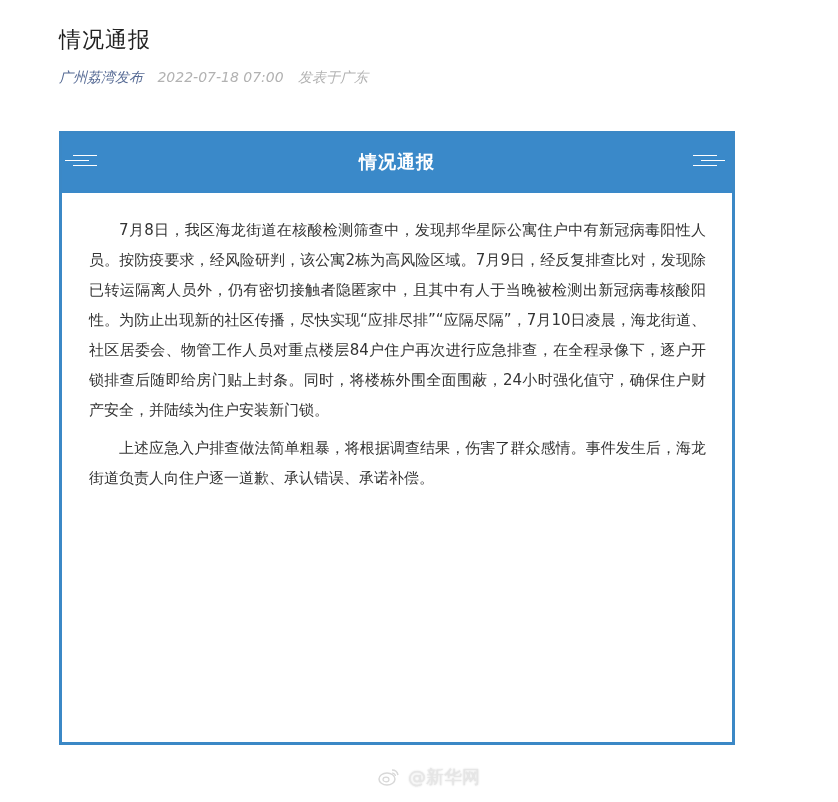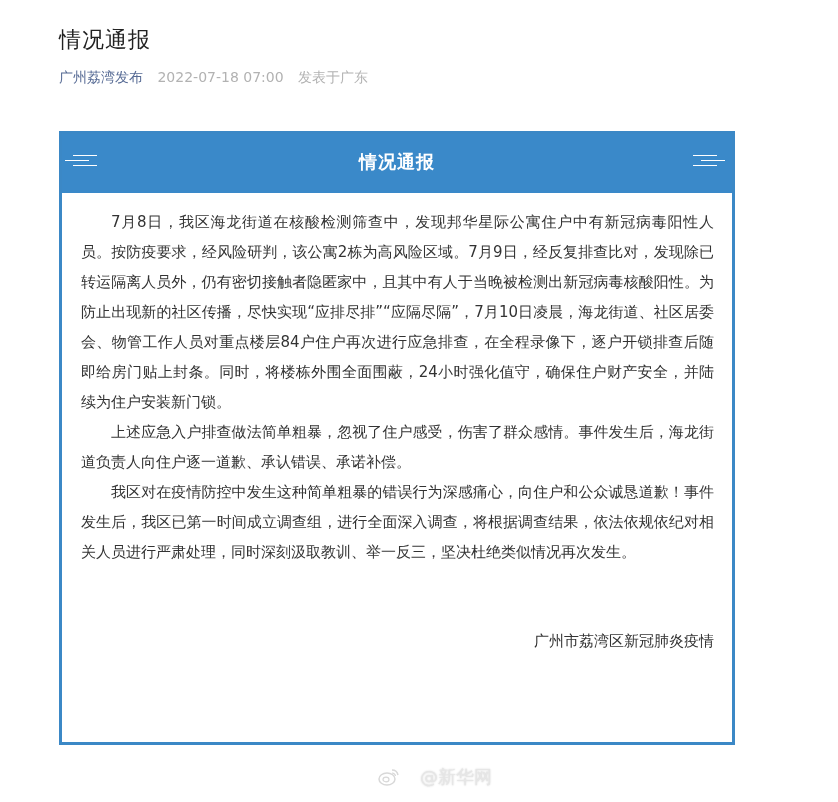--- a/index.html
+++ b/index.html
@@ -6,21 +6,21 @@
   body {
     width: 838px; height: 802px; position: relative; overflow: hidden;
     font-family: "DejaVu Sans", "Liberation Sans", sans-serif;
   }
   .article-title {
     position: absolute; left: 59px; top: 25px;
     font-size: 22px; color: #222222; letter-spacing: 1px;
   }
   .meta {
     position: absolute; left: 59px; top: 69px;
-    font-size: 14px; white-space: nowrap;
+    font-size: 14px; white-space: nowrap; font-style: italic;
   }
   .meta .account { color: #576b95; margin-right: 10px; cursor: pointer; }
   .meta .time { color: #b2b2b2; margin-right: 10px; }
   .meta .loc { color: #b2b2b2; }
 
   .notice-box {
     position: absolute; left: 59px; top: 131px;
     width: 670px; height: 608px;
     border: 3px solid #3b88c6;
     background: #ffffff;
@@ -35,28 +35,28 @@
   .deco { position: absolute; top: 19px; width: 36px; height: 16px; }
   .deco.left { left: 3px; }
   .deco.right { right: 3px; }
   .deco span { position: absolute; height: 1px; background: #ffffff; }
 
   .notice-body {
     padding: 14px 18px 0 19px;
     font-size: 15px; line-height: 30px; color: #333333;
     text-align: justify;
   }
-  .notice-body p { margin: 0; text-indent: 2em; }
+  .notice-body p { margin: 8px; text-indent: 2em; }
   .signature {
     position: absolute; right: 18px; top: 492px;
     text-align: right; font-size: 15px; line-height: 30px; color: #333333;
   }
   .watermark {
     position: absolute; left: 378px; top: 765px;
-    display: flex; align-items: center; gap: 20px;
+    display: flex; align-items: center; gap: 8px;
     color: #e6e6e6; font-size: 18px;
     text-shadow: 0 0 2px #cfcfcf;
   }
   .watermark .weibo-icon { width: 22px; height: 20px; }
 </style>
 </head>
 <body>
 
 <div class="article-title">情况通报</div>
 
@@ -76,26 +76,24 @@
     <div class="title">情况通报</div>
     <div class="deco right">
       <span style="left:0; top:2px; width:24px;"></span>
       <span style="left:8px; top:7px; width:24px;"></span>
       <span style="left:0; top:12px; width:24px;"></span>
     </div>
   </div>
 
   <div class="notice-body">
     <p>7月8日，我区海龙街道在核酸检测筛查中，发现邦华星际公寓住户中有新冠病毒阳性人员。按防疫要求，经风险研判，该公寓2栋为高风险区域。7月9日，经反复排查比对，发现除已转运隔离人员外，仍有密切接触者隐匿家中，且其中有人于当晚被检测出新冠病毒核酸阳性。为防止出现新的社区传播，尽快实现“应排尽排”“应隔尽隔”，7月10日凌晨，海龙街道、社区居委会、物管工作人员对重点楼层84户住户再次进行应急排查，在全程录像下，逐户开锁排查后随即给房门贴上封条。同时，将楼栋外围全面围蔽，24小时强化值守，确保住户财产安全，并陆续为住户安装新门锁。</p>
-    <p>上述应急入户排查做法简单粗暴，忽视了住户感受，伤害了群众感情。事件发生后，海龙街道负责人向住户逐一道歉、承认错误、承诺补偿。</p>
-    <p>我区对在疫情防控中发生这种简单粗暴的错误行为深感痛心，向住户和公众诚恳道歉！事件发生后，我区已第一时间成立调查组，进行全面深入调查，将根据调查结果，依法依规依纪对相关人员进行严肃处理，同时深刻汲取教训、举一反三，坚决杜绝类似情况再次发生。</p>
+    <p>上述应急入户排查做法简单粗暴，将根据调查结果，伤害了群众感情。事件发生后，海龙街道负责人向住户逐一道歉、承认错误、承诺补偿。</p>
   </div>
 
   <div class="signature">
-    <div>广州市荔湾区新冠肺炎疫情</div>
   </div>
 </div>
 
 <div class="watermark">
   <svg class="weibo-icon" viewBox="0 0 22 20">
     <ellipse cx="9" cy="12" rx="8" ry="6" fill="none" stroke="#d8d8d8" stroke-width="1.5"></ellipse>
     <ellipse cx="8" cy="12.5" rx="3" ry="2.3" fill="none" stroke="#d8d8d8" stroke-width="1.2"></ellipse>
     <path d="M14 3 Q19 3 20 8" fill="none" stroke="#d8d8d8" stroke-width="1.5"></path>
     <path d="M14 6 Q17 6 17.5 9" fill="none" stroke="#d8d8d8" stroke-width="1.2"></path>
   </svg>

